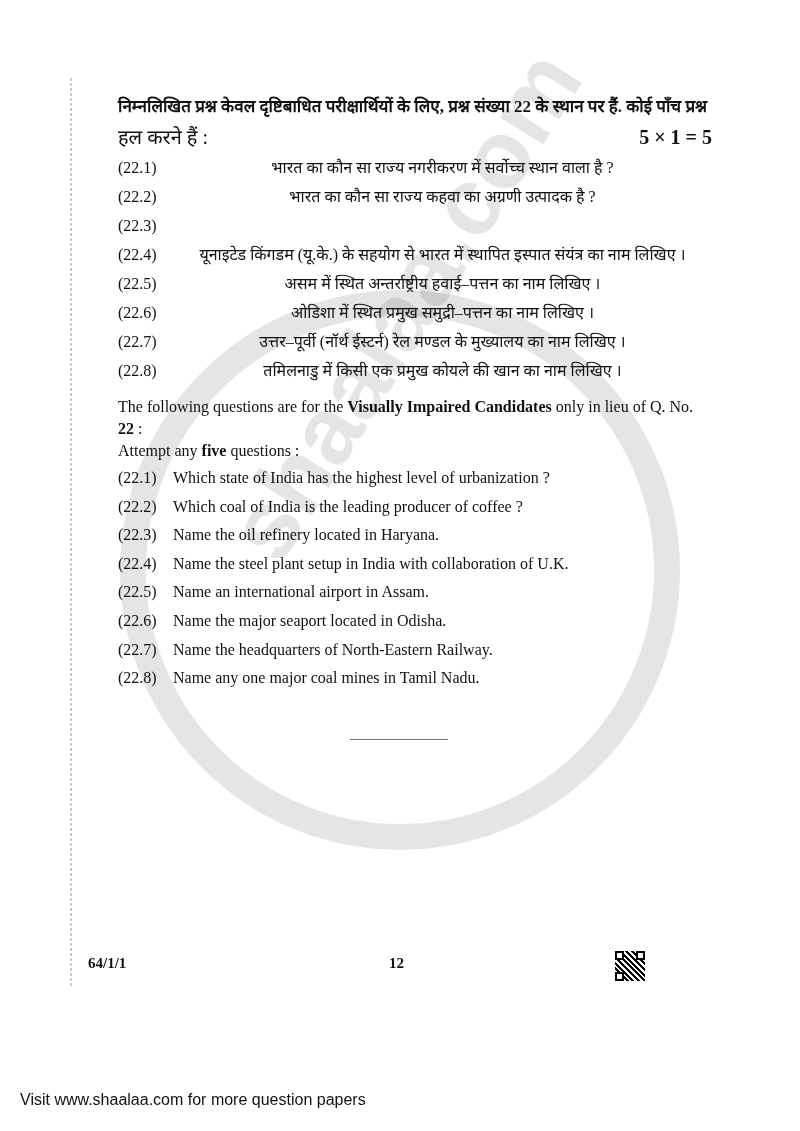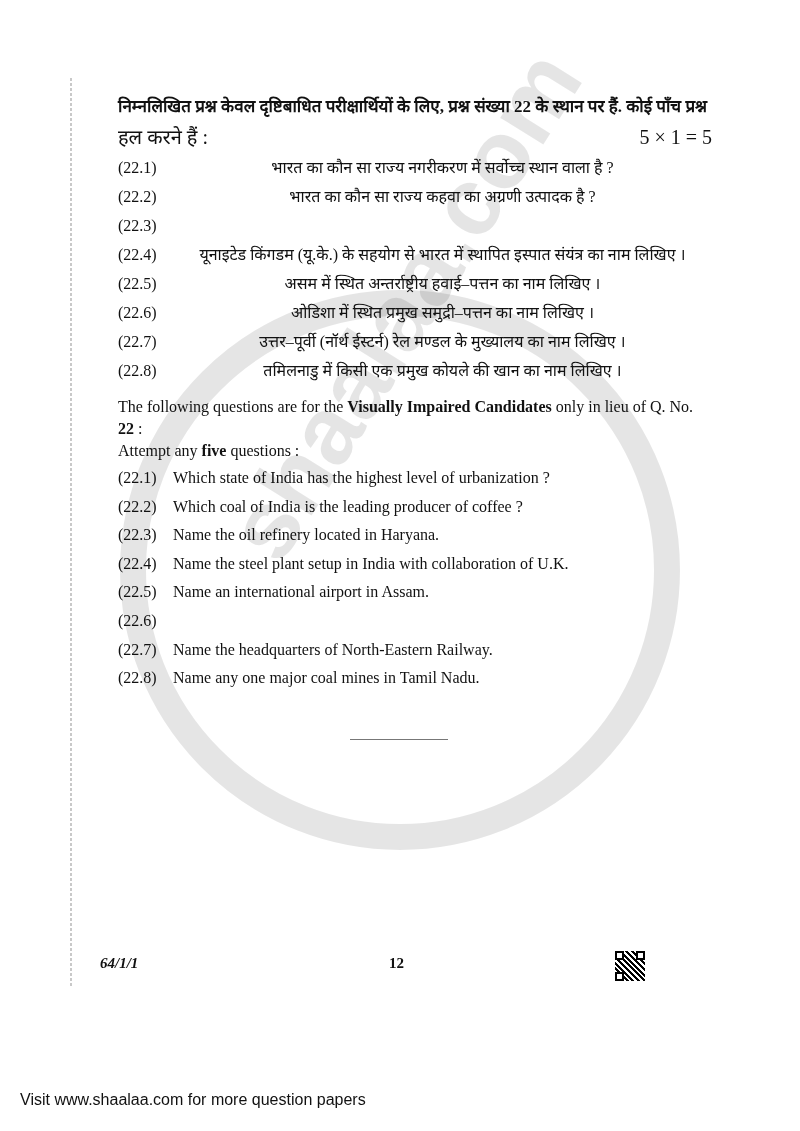--- a/index.html
+++ b/index.html
@@ -20,31 +20,31 @@
   }
   .watermark-text {
     position:absolute; left:205px; top:520px;
     font-family:"Liberation Sans", sans-serif; font-size:96px; font-weight:bold;
     color:rgba(0,0,0,0.10); transform:rotate(-58deg); transform-origin:left top;
     white-space:nowrap; pointer-events:none;
   }
   .content { position:absolute; left:118px; top:92px; width:594px; }
   .intro-line { font-size:17px; line-height:30px; font-weight:bold; }
   .intro-row { display:flex; justify-content:space-between; font-size:20px; line-height:30px; }
-  .marks { font-weight:normal; }
+  .marks { font-weight:bold; }
   .q { display:flex; font-size:16px; line-height:20px; height:29px; align-items:flex-start; }
   .q .num { width:55px; flex:none; }
   .q .txt { flex:1;text-align:center; }
   .en-intro { font-size:16px; line-height:22px; margin-top:6px; margin-bottom:6px; }
   .en-q { display:flex; font-size:16px; line-height:20px; height:28.6px; }
   .en-q .num { width:55px; flex:none; }
   b { font-weight:bold; }
   .rule { position:absolute; left:350px; top:739px; width:98px; height:1px; background:#777; }
   .footer { position:absolute; top:955px; left:84px; width:560px; font-weight:bold; font-size:15px; }
-  .code { position:absolute; left:16px; top:0;font-style:italic; }
+  .code { position:absolute; left:4px; top:0; }
   .pageno { position:absolute; left:305px; top:0;text-align:center; }
   .qr {
     position:absolute; left:614px; top:950px; width:30px; height:30px;
     background:
       linear-gradient(#000,#000) 0 0/9px 9px no-repeat,
       linear-gradient(#000,#000) 21px 0/9px 9px no-repeat,
       linear-gradient(#000,#000) 0 21px/9px 9px no-repeat,
       repeating-linear-gradient(45deg,#000 0 2px,#fff 2px 4px);
     border:1px solid #fff;
   }
@@ -123,20 +123,21 @@
   <div class="en-q">
       <span class="num">(22.4)</span>
       <span>Name the steel plant setup in India with collaboration of U.K.</span>
     </div>
   <div class="en-q">
       <span class="num">(22.5)</span>
       <span>Name an international airport in Assam.</span>
     </div>
   <div class="en-q">
       <span class="num">(22.6)</span>
+      <span>Name the major seaport located in Odisha.</span>
     </div>
   <div class="en-q">
       <span class="num">(22.7)</span>
       <span>Name the headquarters of North-Eastern Railway.</span>
     </div>
   <div class="en-q">
       <span class="num">(22.8)</span>
       <span>Name any one major coal mines in Tamil Nadu.</span>
     </div>
 </div>

